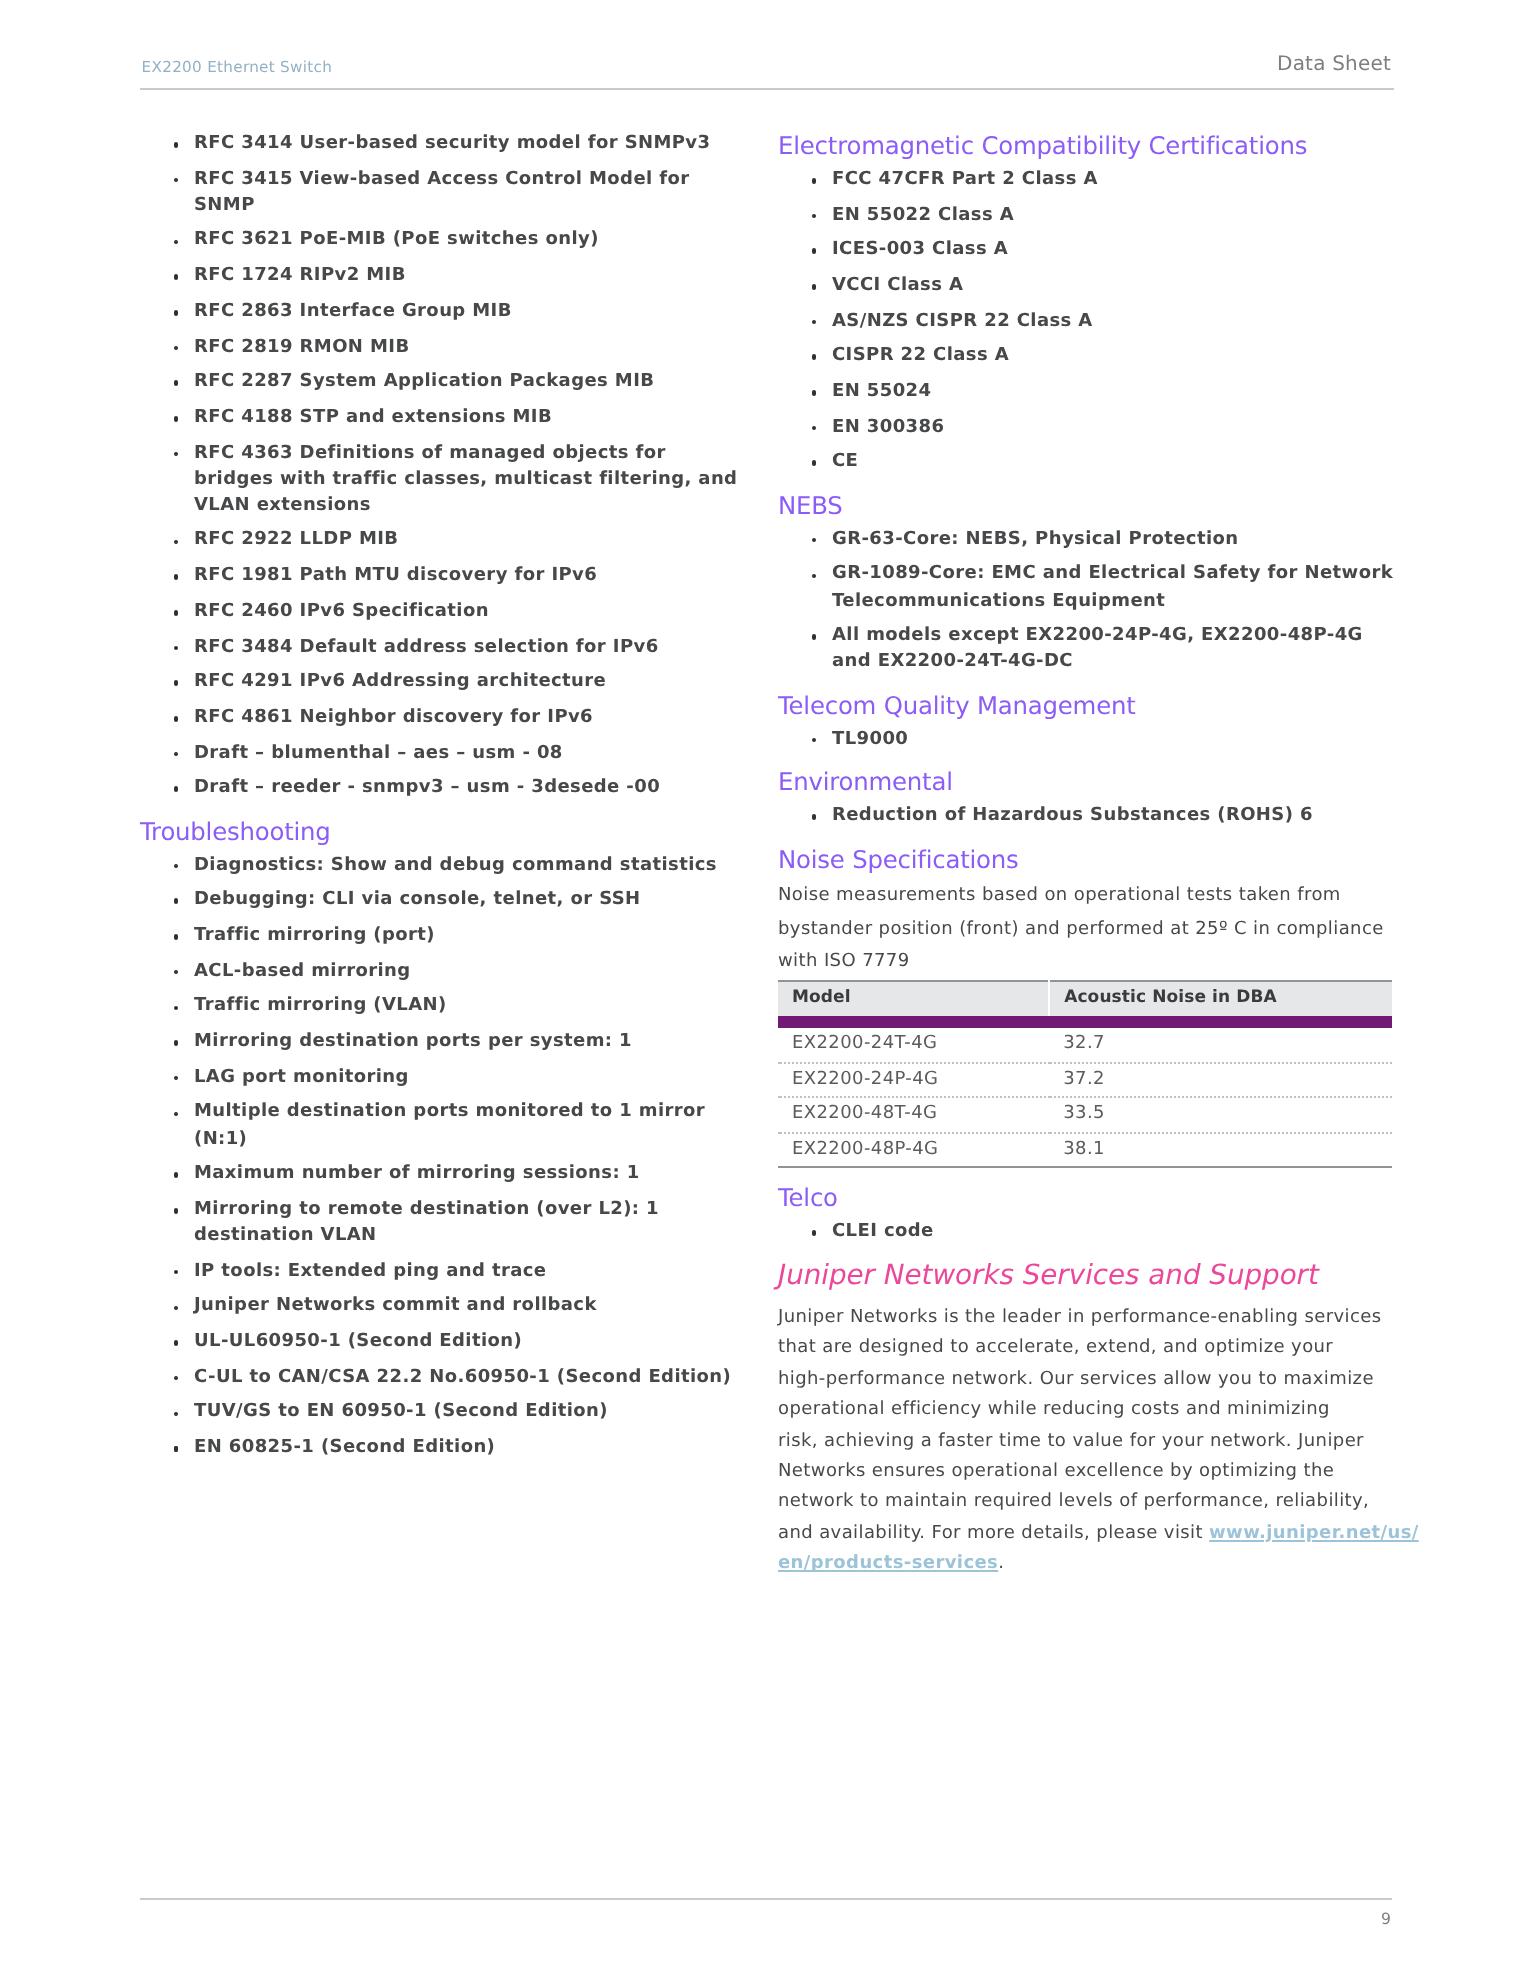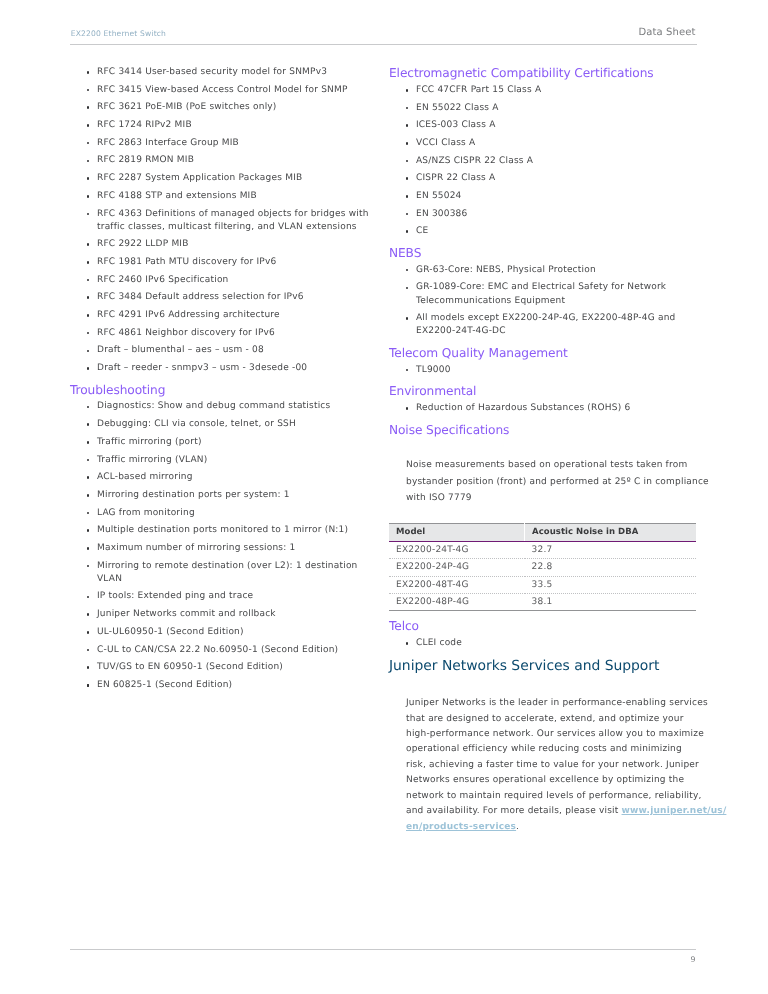--- a/index.html
+++ b/index.html
@@ -32,61 +32,63 @@
     font-weight: 400;
     color: #8b5cf6;
     line-height: 14px;
     letter-spacing: -0.1px;
     margin: 7.4px 0 0 0;
     padding: 0 0 3.9px 0;
   }
   .sec-heading-big {
     font-size: 13.9px;
     font-weight: 400;
-    color: #0c4a6e;
+    color: #ec4899;
     line-height: 16px;
     letter-spacing: -0.02px;
     margin: 7.2px 0 0 0;
     padding: 0 0 5.5px 0;
+    font-style: italic;
   }
   ul.sec-list { list-style:none; margin:0; padding:0; }
   ul.sec-list li {
     position: relative;
     font-size: 9.0px;
     line-height: 13.1px;
     color: #47484a;
     padding-left: 27px;
     letter-spacing: 0.2px;
     margin-bottom: 4.6px;
+    font-weight: bold;
   }
   ul.sec-list li .bullet {
     position:absolute; left:16.9px; top:5.1px;
     width:2.6px; height:2.6px; border-radius:50%;
     background:#303133; font-size:0; line-height:0;
   }
   p.sec-para {
     font-size: 9.0px;
     line-height: 16.05px;
     color: #47484a;
-    margin: 17px;
+    margin: 0;
     padding: 0;
     letter-spacing: 0.2px;
   }
   p.sec-para.body-para { line-height: 15.45px; }
   .pline { display:block; white-space:pre; }
   .pline.pline-inline { display:inline; }
   .pline-inline { display:inline; }
   a.ext-link { color:#9dc3d8; text-decoration: underline; text-decoration-thickness: 0.7px; text-underline-offset: 1.4px; font-weight: bold; }
 
   table.noise-table { border-collapse: collapse; width: 307px; margin: 1.7px 0 0 0; table-layout: fixed; }
   table.noise-table th {
     background: #e6e7e8; text-align:left; font-weight:700; color:#3a3b3d;
     height: 17.0px; padding: 0 0 0 7px; font-size: 8.5px; line-height:17.0px;
     letter-spacing: 0.05px;
-    border-top: 1px solid #929395; border-bottom:1px solid #701a75;
+    border-top: 1px solid #929395; border-bottom:6px solid #701a75;
   }
   table.noise-table th:first-child { border-right: 1.4px solid #ffffff; }
   table.noise-table td {
     height: 16.45px; padding: 0 0 0 7px; color:#5a5b5d; font-size:9.0px; line-height:16.45px;
     letter-spacing: 0.2px;
     border-bottom: 1px dotted #c0c1c3;
   }
   table.noise-table tr:last-child td { border-bottom: 1px solid #929395; }
 </style>
 </head>
@@ -116,42 +118,42 @@
         <li><span class="bullet">·</span><span>RFC 4291 IPv6 Addressing architecture</span></li>
         <li><span class="bullet">·</span><span>RFC 4861 Neighbor discovery for IPv6</span></li>
         <li><span class="bullet">·</span><span>Draft – blumenthal – aes – usm - 08</span></li>
         <li><span class="bullet">·</span><span>Draft – reeder - snmpv3 – usm - 3desede -00</span></li>
       </ul>
       <div class="sec-heading">Troubleshooting</div>
       <ul class="sec-list">
         <li><span class="bullet">·</span><span>Diagnostics: Show and debug command statistics</span></li>
         <li><span class="bullet">·</span><span>Debugging: CLI via console, telnet, or SSH</span></li>
         <li><span class="bullet">·</span><span>Traffic mirroring (port)</span></li>
+        <li><span class="bullet">·</span><span>ACL-based mirroring</span></li>
         <li><span class="bullet">·</span><span>Traffic mirroring (VLAN)</span></li>
-        <li><span class="bullet">·</span><span>ACL-based mirroring</span></li>
         <li><span class="bullet">·</span><span>Mirroring destination ports per system: 1</span></li>
-        <li><span class="bullet">·</span><span>LAG from monitoring</span></li>
+        <li><span class="bullet">·</span><span>LAG port monitoring</span></li>
         <li><span class="bullet">·</span><span>Multiple destination ports monitored to 1 mirror (N:1)</span></li>
         <li><span class="bullet">·</span><span>Maximum number of mirroring sessions: 1</span></li>
         <li><span class="bullet">·</span><span>Mirroring to remote destination (over L2): 1 destination VLAN</span></li>
         <li><span class="bullet">·</span><span>IP tools: Extended ping and trace</span></li>
         <li><span class="bullet">·</span><span>Juniper Networks commit and rollback</span></li>
       </ul>
       <ul class="sec-list">
         <li><span class="bullet">·</span><span>UL-UL60950-1 (Second Edition)</span></li>
         <li><span class="bullet">·</span><span>C-UL to CAN/CSA 22.2 No.60950-1 (Second Edition)</span></li>
         <li><span class="bullet">·</span><span>TUV/GS to EN 60950-1 (Second Edition)</span></li>
         <li><span class="bullet">·</span></li>
         <li><span class="bullet">·</span><span>EN 60825-1 (Second Edition)</span></li>
       </ul>
     </div>
   <div class="col" id="right-col">
       <div class="sec-heading">Electromagnetic Compatibility Certifications</div>
       <ul class="sec-list">
-        <li><span class="bullet">·</span><span>FCC 47CFR Part 15 Class A</span></li>
+        <li><span class="bullet">·</span><span>FCC 47CFR Part 2 Class A</span></li>
         <li><span class="bullet">·</span><span>EN 55022 Class A</span></li>
         <li><span class="bullet">·</span><span>ICES-003 Class A</span></li>
         <li><span class="bullet">·</span><span>VCCI Class A</span></li>
         <li><span class="bullet">·</span><span>AS/NZS CISPR 22 Class A</span></li>
         <li><span class="bullet">·</span><span>CISPR 22 Class A</span></li>
         <li><span class="bullet">·</span><span>EN 55024</span></li>
         <li><span class="bullet">·</span><span>EN 300386</span></li>
         <li><span class="bullet">·</span><span>CE</span></li>
       </ul>
       <div class="sec-heading">NEBS</div>
@@ -181,21 +183,21 @@
             <th>Acoustic Noise in DBA</th>
           </tr>
         </thead>
         <tbody>
           <tr>
             <td>EX2200-24T-4G</td>
             <td>32.7</td>
           </tr>
           <tr>
             <td>EX2200-24P-4G</td>
-            <td>22.8</td>
+            <td>37.2</td>
           </tr>
           <tr>
             <td>EX2200-48T-4G</td>
             <td>33.5</td>
           </tr>
           <tr>
             <td>EX2200-48P-4G</td>
             <td>38.1</td>
           </tr>
         </tbody>

